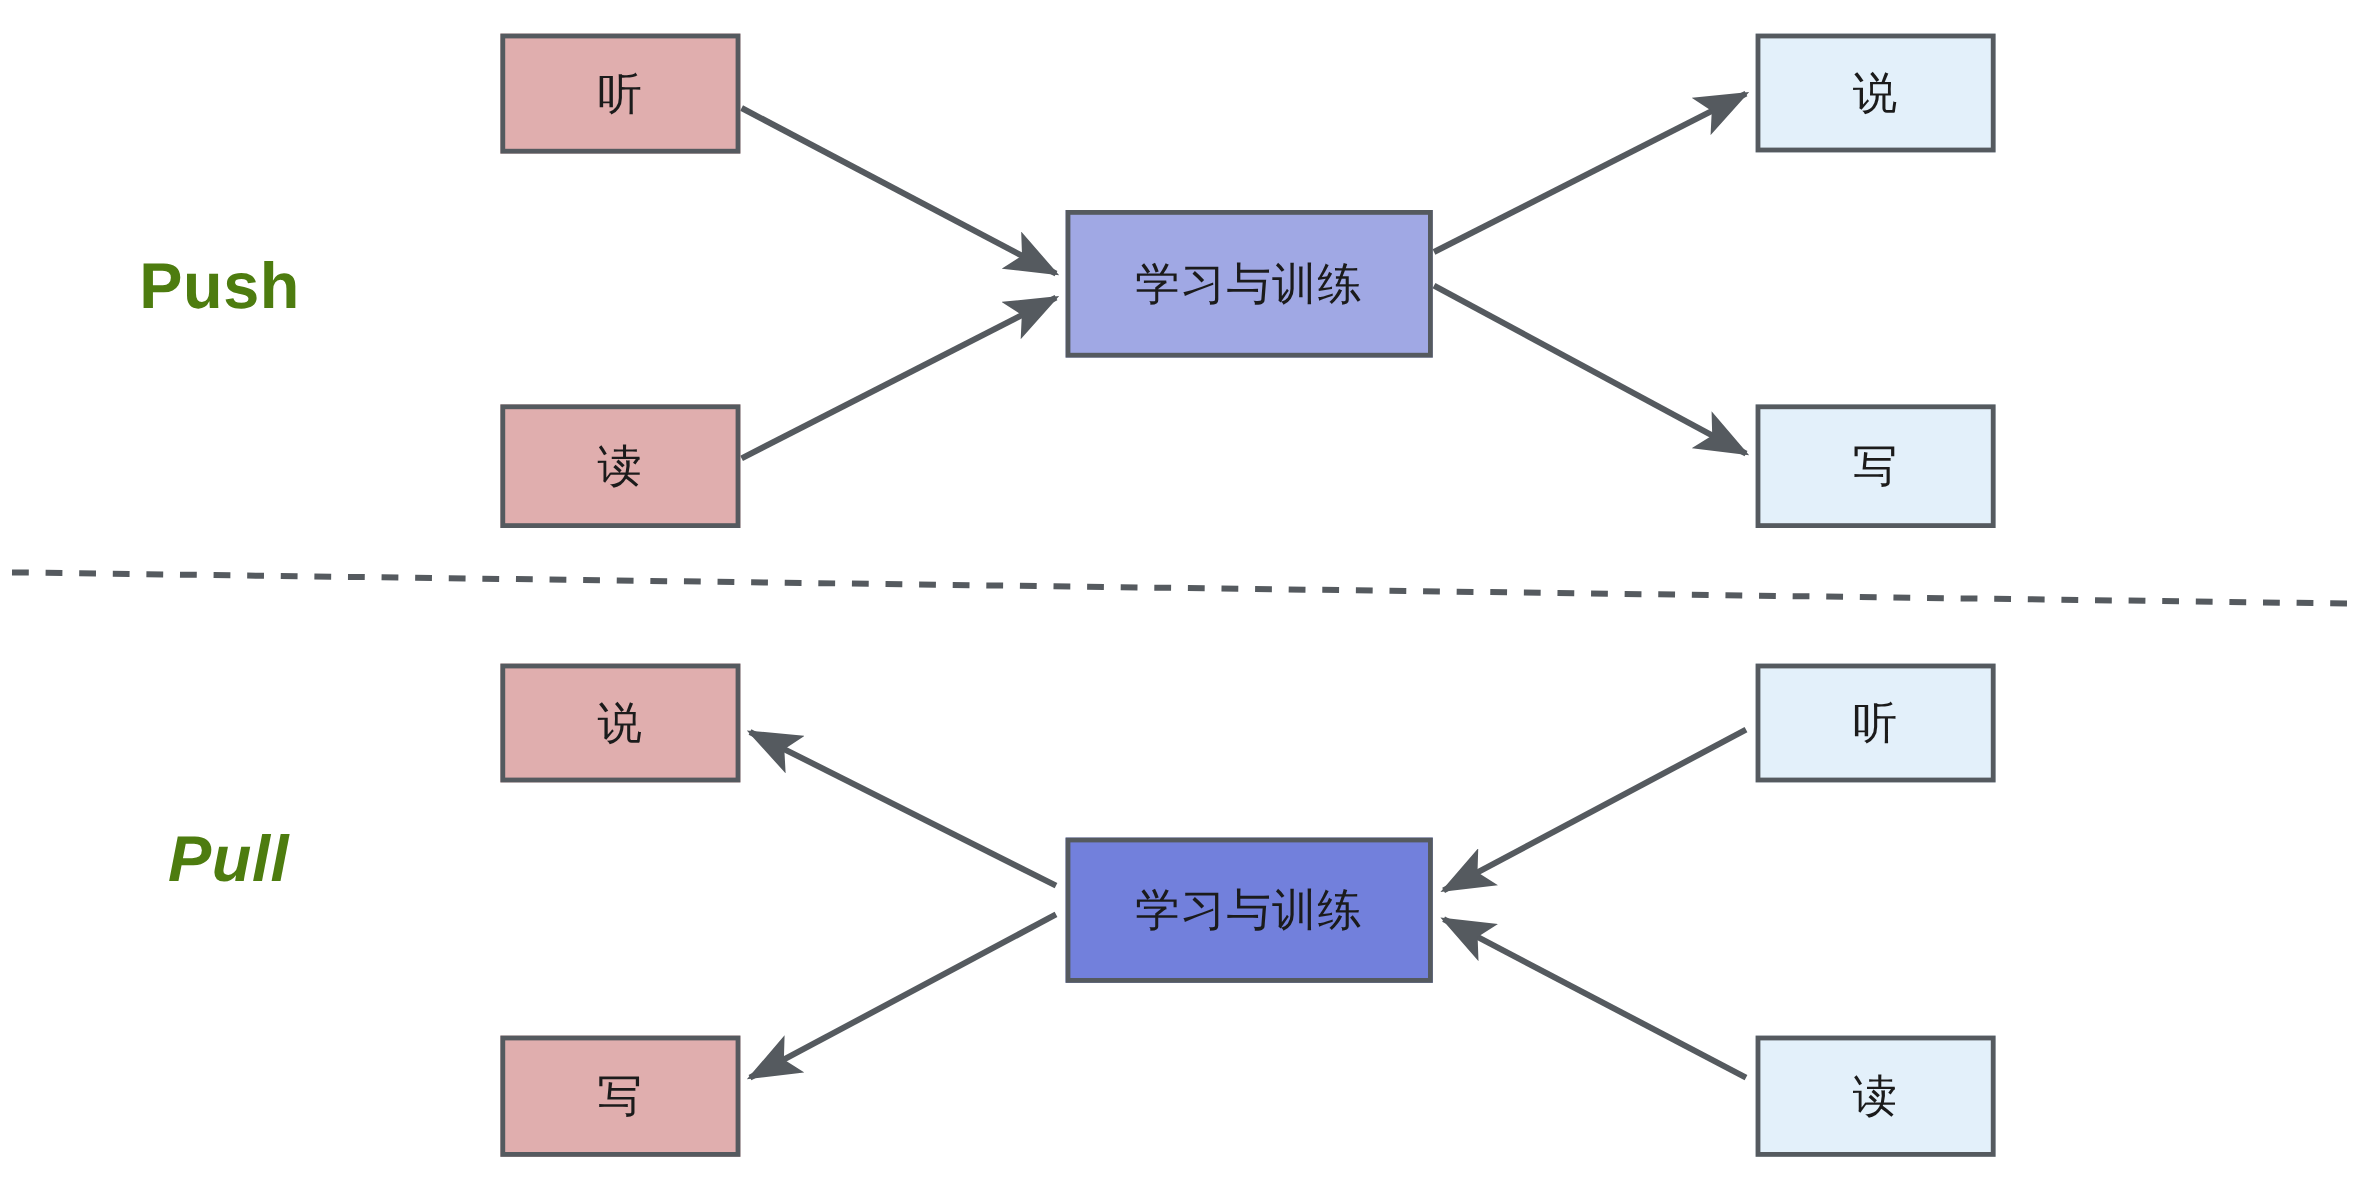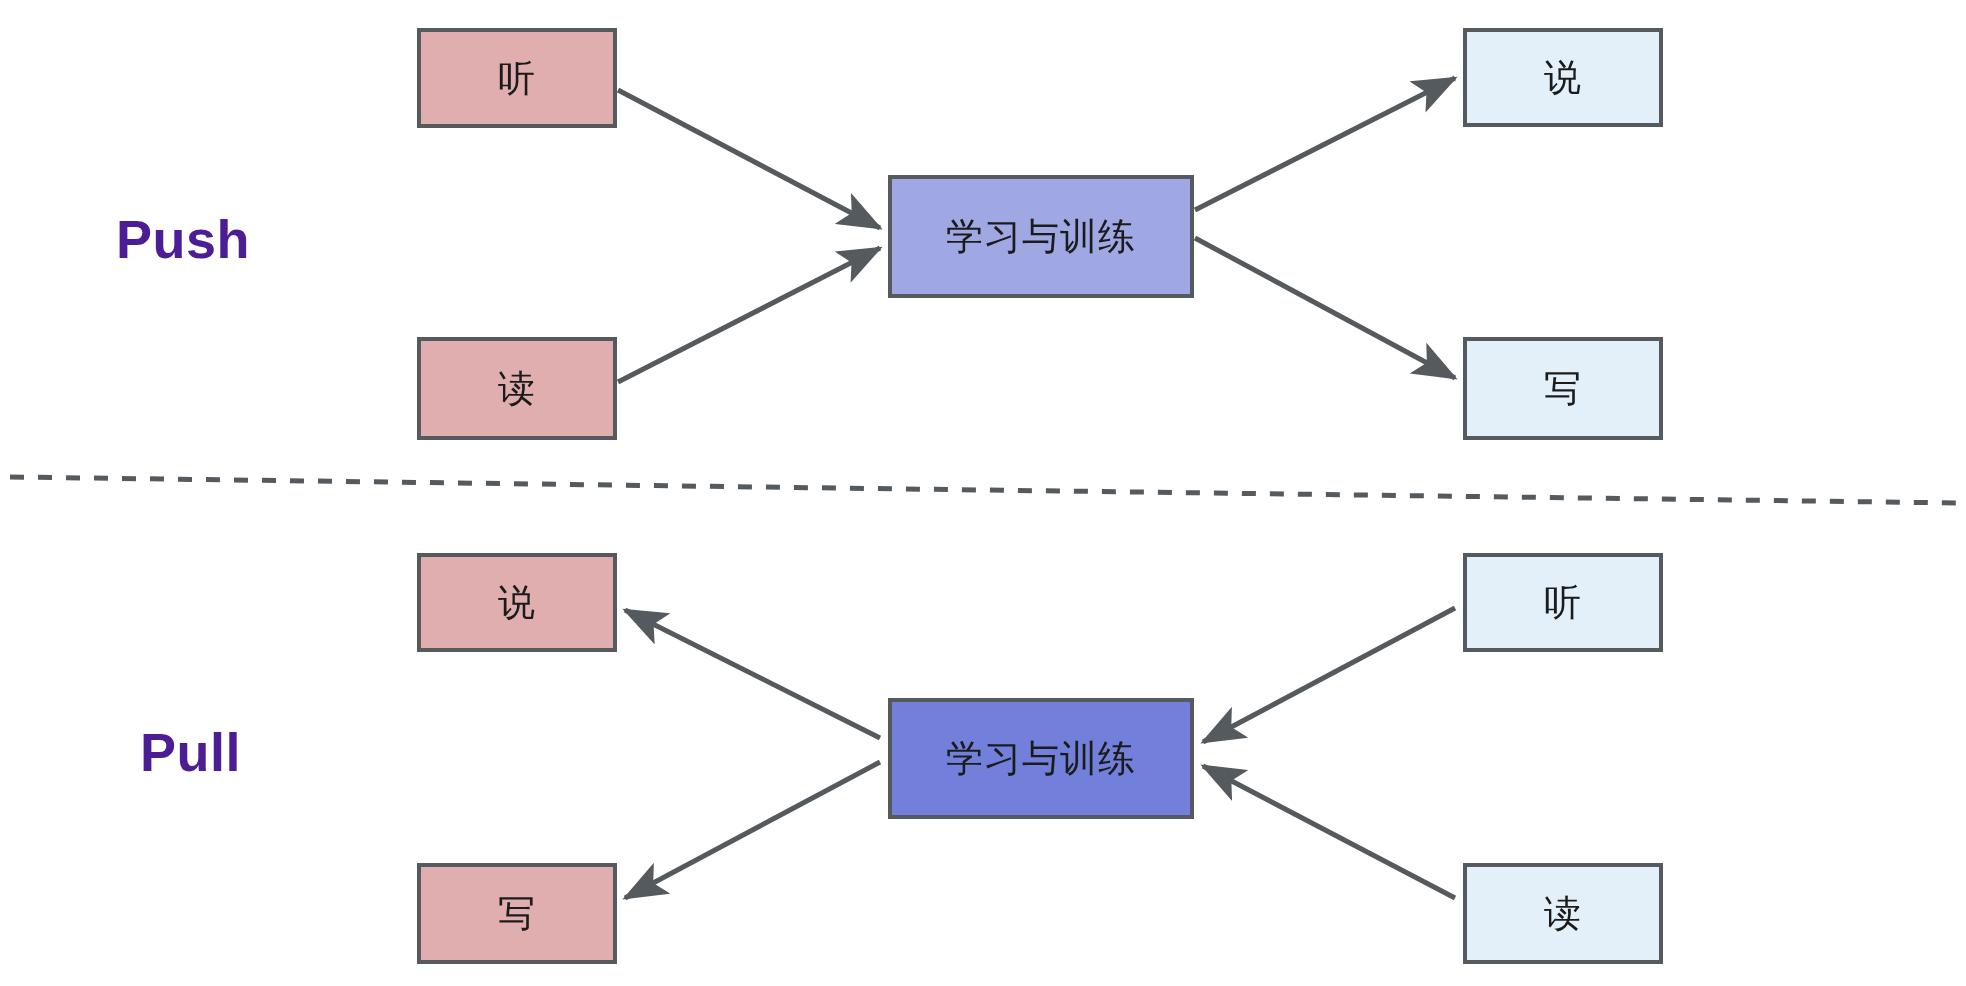--- a/index.html
+++ b/index.html
@@ -39,21 +39,21 @@
     letter-spacing: 1px;
     line-height: 1;
     font-family: "DejaVu Sans", "Liberation Sans", sans-serif;
   }
   .node-source { background: #e0aeae; }
   .node-hub-push { background: #a0a8e4; }
   .node-hub-pull { background: #7280dc; }
   .node-target { background: #e3f0fa; }
   .section-label {
     position: absolute;
-    color: #4c1d95;
+    color: #4d7c0f;
     font-size: 54px;
     font-weight: bold;
     letter-spacing: 0.5px;
     line-height: 1;
     white-space: nowrap;
     font-family: "Liberation Sans", "DejaVu Sans", sans-serif;
     text-align: right;
   }
 </style>
 </head>
@@ -92,21 +92,21 @@
   <div class="node node-source" style="left:417px; top:28px; width:200px; height:100px;">听</div>
 
   <div class="node node-source" style="left:417px; top:337px; width:200px; height:103px;">读</div>
 
   <div class="node node-hub-push" style="left:888px; top:175px; width:306px; height:123px;">学习与训练</div>
 
   <div class="node node-target" style="left:1463px; top:28px; width:200px; height:99px;">说</div>
 
   <div class="node node-target" style="left:1463px; top:337px; width:200px; height:103px;">写</div>
 
-  <div class="section-label" style="left:140px; top:725px;">Pull</div>
+  <div class="section-label" style="left:140px; top:689px;font-style:italic;">Pull</div>
 
   <div class="node node-source" style="left:417px; top:553px; width:200px; height:99px;">说</div>
 
   <div class="node node-source" style="left:417px; top:863px; width:200px; height:101px;">写</div>
 
   <div class="node node-hub-pull" style="left:888px; top:698px; width:306px; height:121px;">学习与训练</div>
 
   <div class="node node-target" style="left:1463px; top:553px; width:200px; height:99px;">听</div>
 
   <div class="node node-target" style="left:1463px; top:863px; width:200px; height:101px;">读</div>

